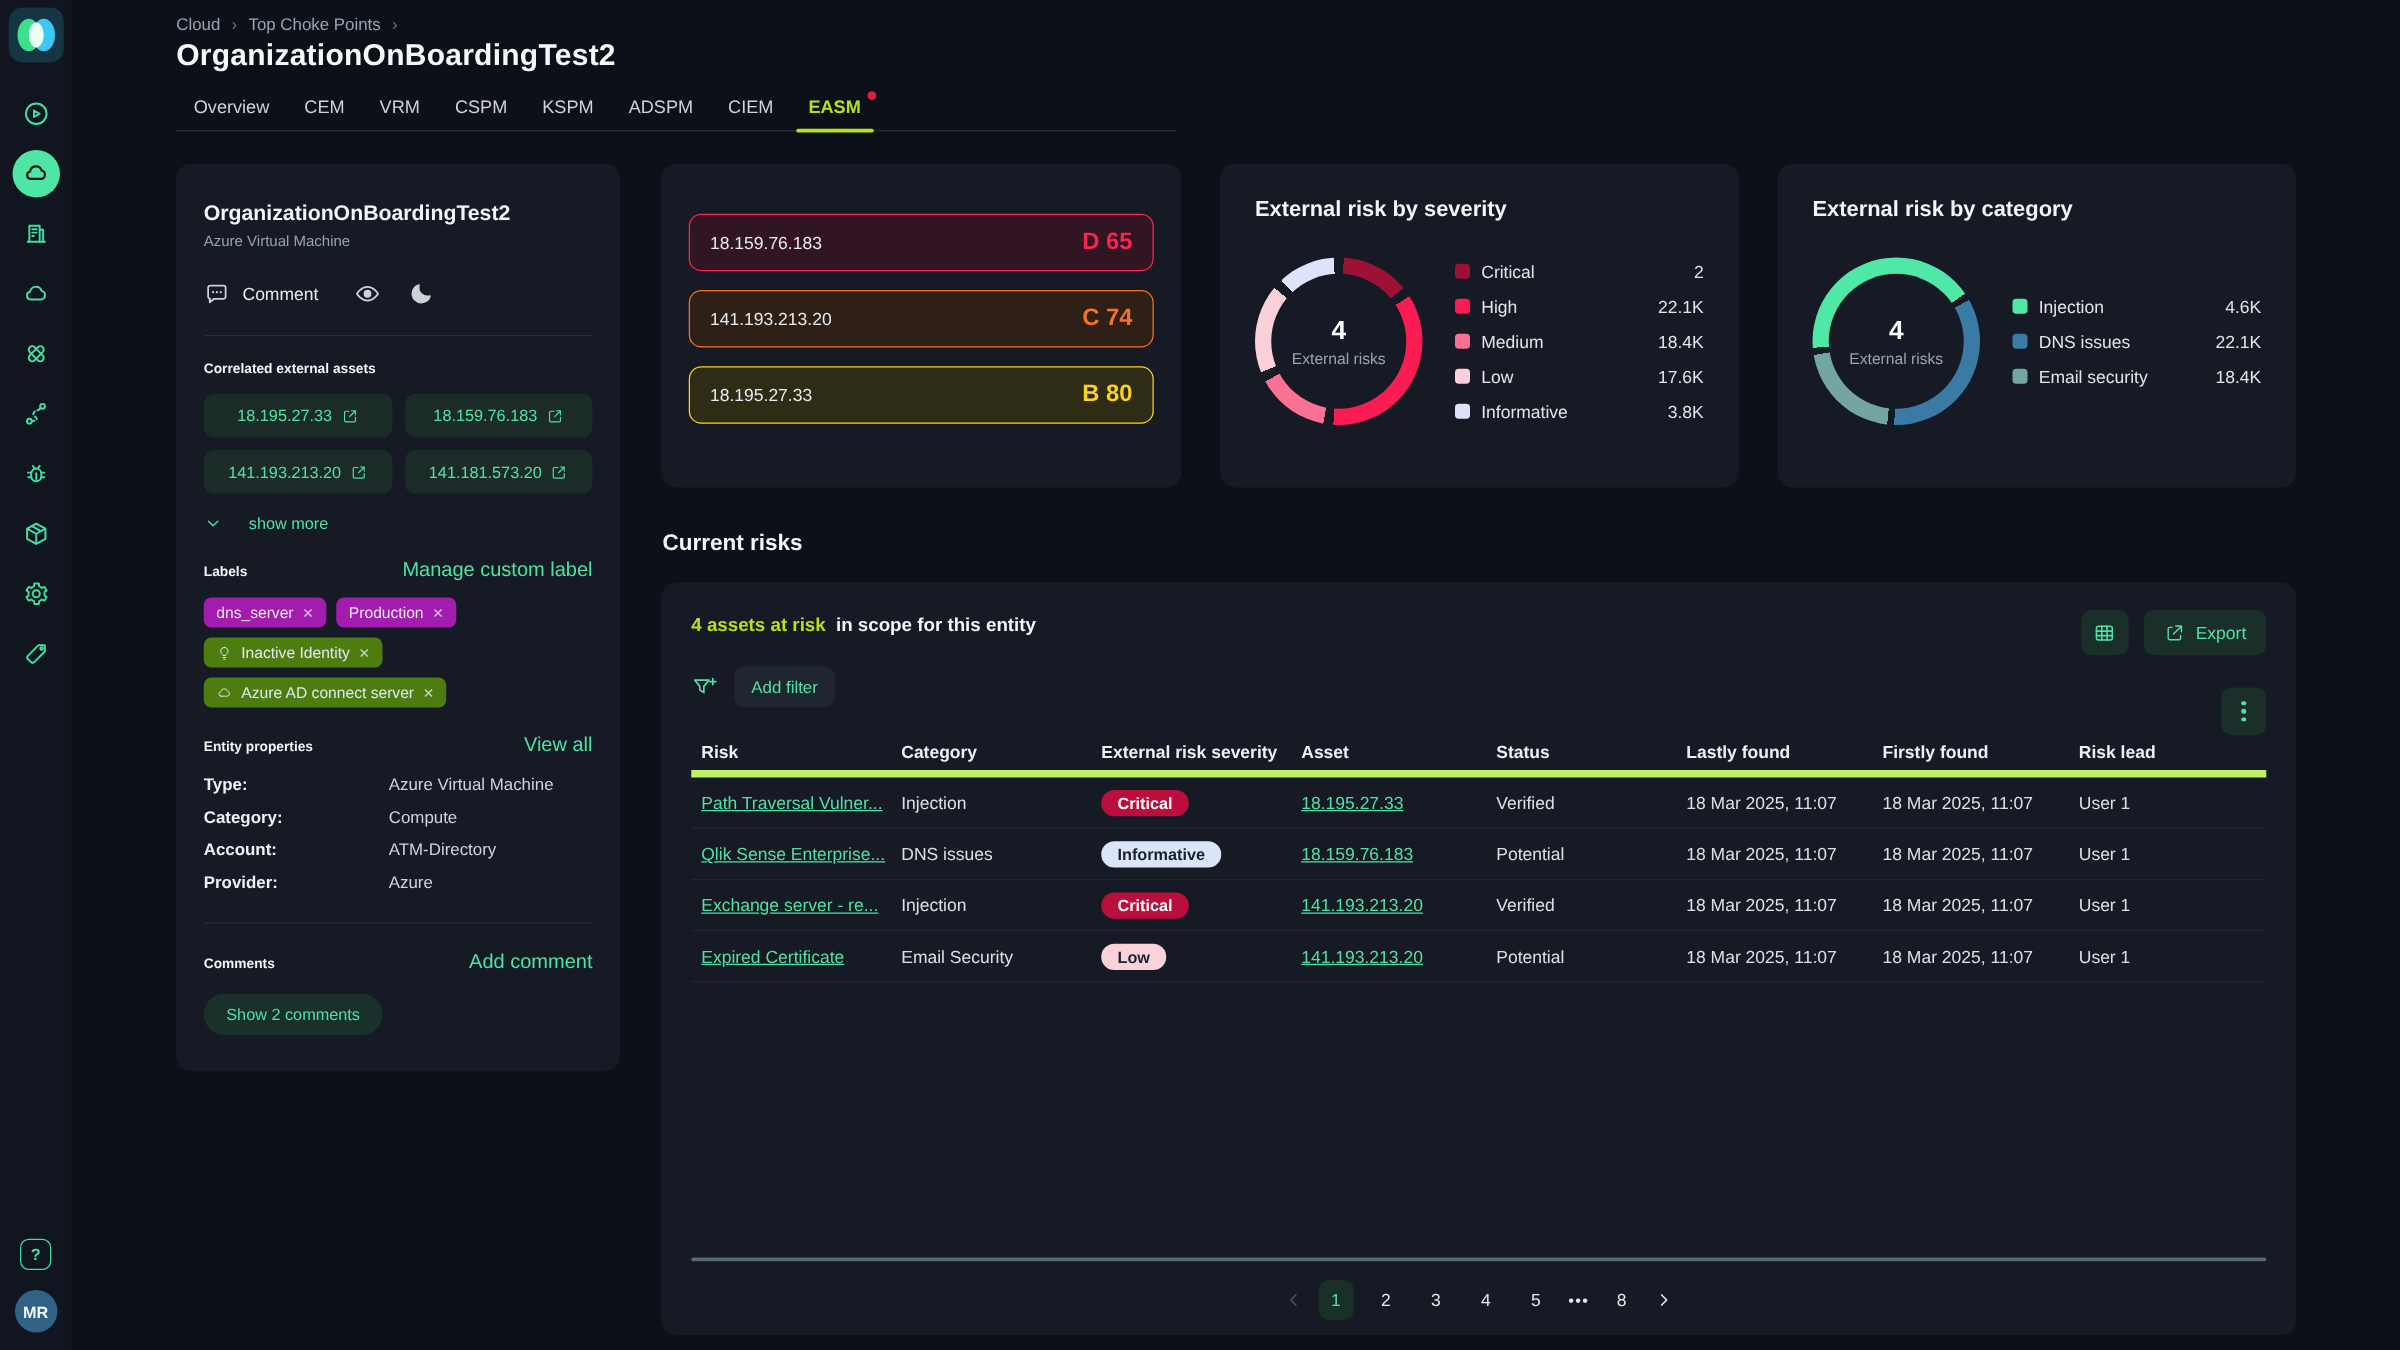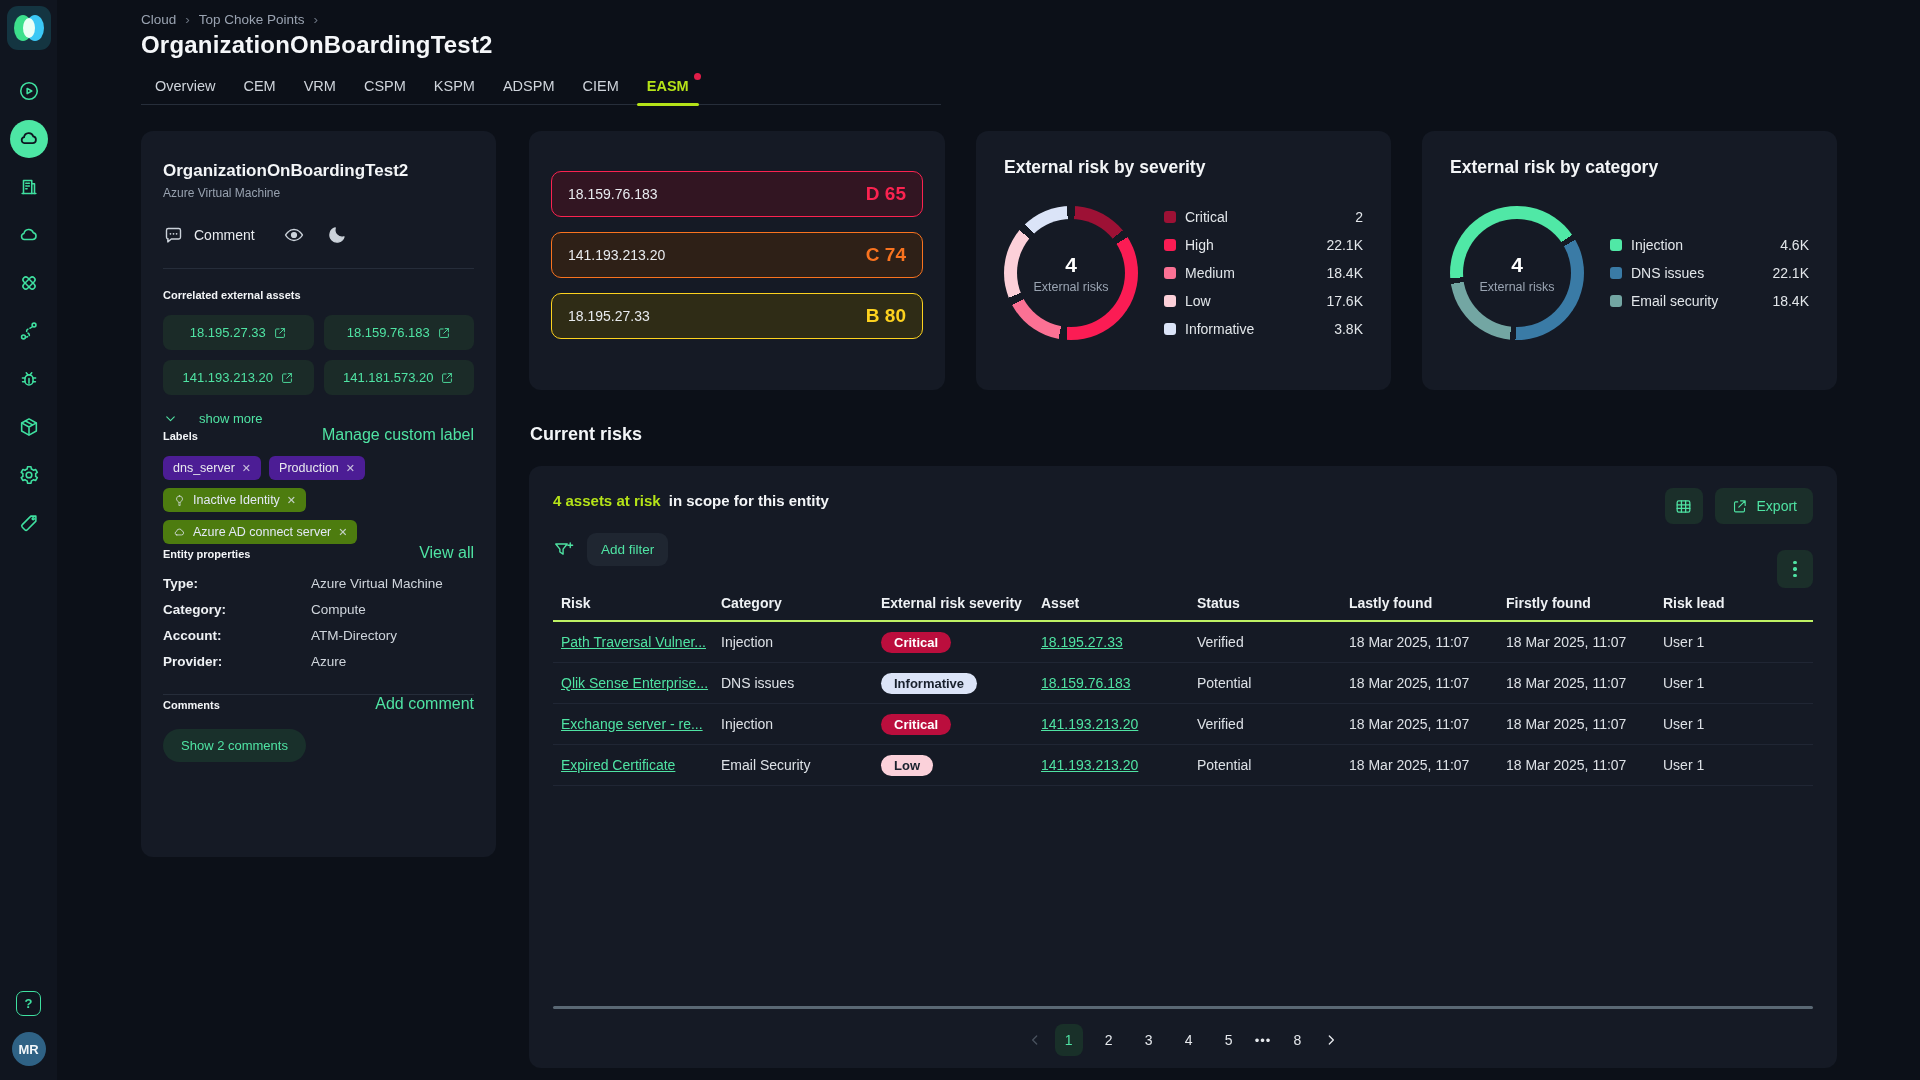--- a/index.html
+++ b/index.html
@@ -40,31 +40,31 @@
   
   #entity-panel { left:141px; top:131px; width:355px; height:726px; padding:30px 22px; }
   #entity-panel h2 { font-size:17px; font-weight:bold; color:#f3f5f7; }
   .entity-sub { margin-top:5px; font-size:12px; color:#98a2b0; }
   .comment-row { margin-top:24px; display:flex; align-items:center; }
   .comment-row svg { stroke:#cbd2da; fill:none; stroke-width:1.6; stroke-linecap:round; stroke-linejoin:round; }
   .comment-label { margin-left:10px; font-size:14px; color:#e8ebef; }
   .eye-btn { margin-left:28px; cursor:pointer; display:flex; }
   .moon-btn { margin-left:22px; cursor:pointer; display:flex; }
   .panel-divider { margin-top:22px; border:none; border-top:1px solid #262d3a; }
-  .section-head { display:flex; align-items:baseline; justify-content:space-between; }
+  .section-head { margin-top:22px; display:flex; align-items:baseline; justify-content:space-between; }
   .section-head h3 { font-size:11px; font-weight:bold; color:#f3f5f7; }
   .mint-link { font-size:16px; color:#4fe3a3; cursor:pointer; }
   .asset-grid { margin-top:14px; display:grid; grid-template-columns:1fr 1fr; gap:10px; }
   .asset-chip { height:35px; background:#1b2b28; border-radius:8px; display:flex; align-items:center; justify-content:center; gap:7px; font-size:13px; color:#4fe3a3; cursor:pointer; }
   .asset-chip svg { stroke:#4fe3a3; fill:none; stroke-width:1.6; stroke-linecap:round; stroke-linejoin:round; }
   .show-more { margin-top:16px; display:flex; align-items:center; gap:21px; font-size:13px; color:#4fe3a3; cursor:pointer; }
   .show-more svg { stroke:#4fe3a3; fill:none; stroke-width:1.8; stroke-linecap:round; stroke-linejoin:round; }
   .label-chips { margin-top:12px; display:flex; flex-wrap:wrap; gap:8px; }
   .label-chip { display:inline-flex; align-items:center; gap:7px; padding:5px 10px; border-radius:6px; font-size:12.5px; cursor:default; }
-  .label-chip[data-variant="gray"] { background:#4c1d95; color:#e8eaee;text-align:center; }
+  .label-chip[data-variant="gray"] { background:#a21caf; color:#e8eaee;text-align:center; }
   .label-chip[data-variant="blue"] { background:#4d7c0f; color:#e3e8f6; }
   .label-chip .x { font-size:11px; opacity:.8; cursor:pointer; }
   .label-chip svg { stroke:#e3e8f6; fill:none; stroke-width:1.4; stroke-linecap:round; stroke-linejoin:round; }
   .prop-rows { margin-top:14px; display:flex; flex-direction:column; gap:10px; }
   .prop-row { display:flex; font-size:13.5px; line-height:16px; }
   .prop-key { width:148px; font-weight:bold; color:#eef1f4; }
   .prop-val { color:#cfd5dc; }
   .show-comments-btn { margin-top:16px; display:inline-block; padding:9px 18px; background:#19302b; color:#4fe3a3; border:none; border-radius:18px; font-size:13px; font-family:inherit; cursor:pointer; }
 
   
@@ -107,21 +107,21 @@
   .export-btn { height:36px; padding:0 16px; background:#1b2f2a; border:none; border-radius:8px; display:flex; align-items:center; gap:9px; color:#4fe3a3; font-size:14px; font-family:inherit; cursor:pointer; }
   .export-btn svg { stroke:#4fe3a3; fill:none; stroke-width:1.6; stroke-linecap:round; stroke-linejoin:round; }
   .filter-row { margin-top:24px; display:flex; align-items:center; gap:12px; }
   .filter-row svg { stroke:#4fe3a3; fill:none; stroke-width:1.5; stroke-linecap:round; stroke-linejoin:round; }
   .add-filter { padding:9px 14px; background:#1f2631; border-radius:9px; color:#4fe3a3; font-size:13.5px; cursor:pointer; }
   .kebab-btn { position:absolute; top:84px; right:24px; width:36px; height:38px; background:#1b2f2a; border:none; border-radius:8px; display:flex; flex-direction:column; align-items:center; justify-content:center; gap:3px; cursor:pointer; }
   .kebab-btn i { width:3.5px; height:3.5px; border-radius:50%; background:#4fe3a3; }
 
   .risk-table { margin-top:20px; }
   .trow { display:grid; grid-template-columns:160px 160px 160px 156px 152px 157px 157px 1fr; align-items:center; padding-left:8px; }
-  .thead { height:36px; border-bottom:2px solid #bef264; font-size:14px; font-weight:bold; color:#eef1f4; }
+  .thead { height:36px; border-bottom:6px solid #bef264; font-size:14px; font-weight:bold; color:#eef1f4; }
   .tbody-row { height:41px; border-bottom:1px solid #202634; font-size:14px; color:#dde1e6; }
   .cell-link { color:#4fe3a3; text-decoration:underline; cursor:pointer; font-size:14px; width:max-content; max-width:150px; }
   .badge { display:inline-flex; align-items:center; padding:3px 13px; border-radius:12px; font-size:13px; font-weight:bold; }
   .badge[data-sev="critical"] { background:#bb0e3d; color:#ffffff; }
   .badge[data-sev="informative"] { background:#dce4f7; color:#18202c; }
   .badge[data-sev="low"] { background:#fbd1da; color:#18202c; }
 
   .hscrollbar { position:absolute; left:24px; right:24px; bottom:59px; height:3px; border-radius:2px; background:#5a6874; cursor:pointer; }
   .pagination { position:absolute; left:0; right:0; bottom:12px; display:flex; align-items:center; justify-content:center; gap:12px; }
   .page-btn { min-width:28px; height:32px; padding:0 6px; border:none; background:transparent; border-radius:8px; color:#e6e9ed; font-size:14px; font-family:inherit; display:flex; align-items:center; justify-content:center; cursor:pointer; }

